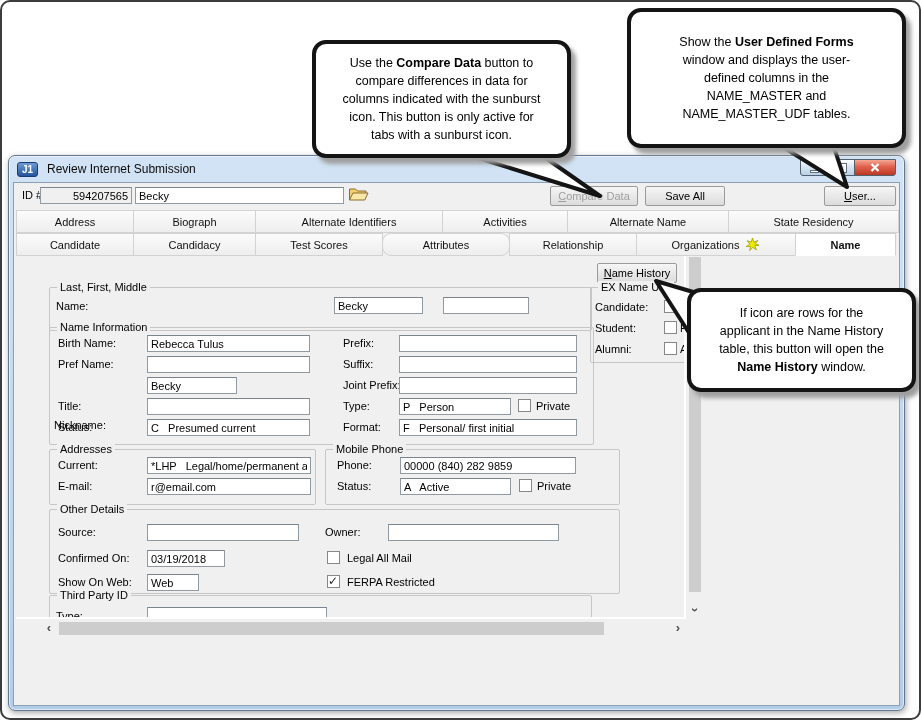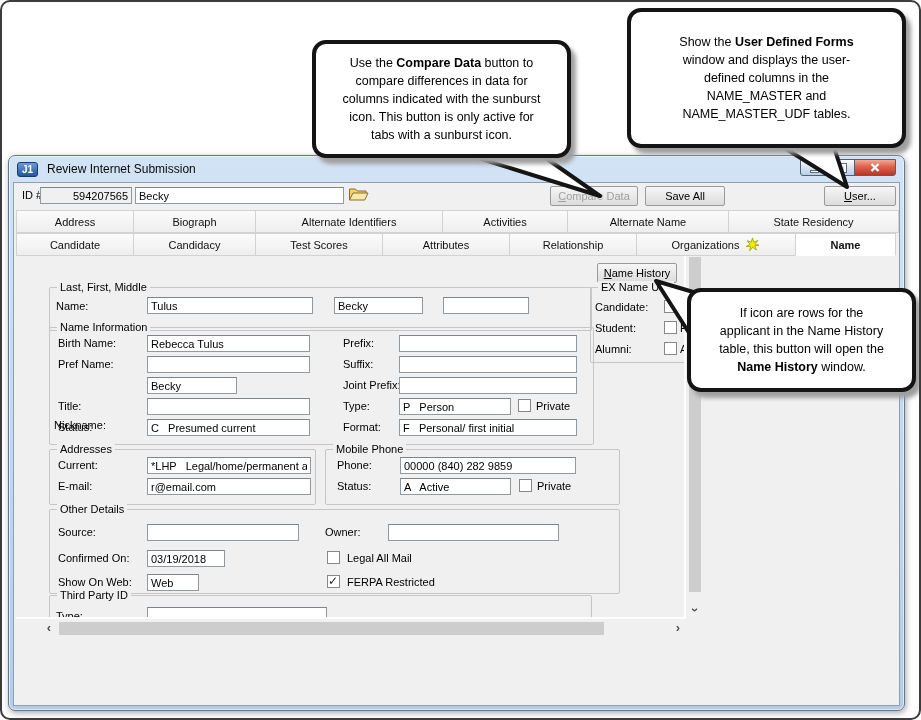--- a/index.html
+++ b/index.html
@@ -134,38 +134,37 @@
         <div class="tab" style="width:123px;">Biograph</div>
         <div class="tab" style="width:188px;">Alternate Identifiers</div>
         <div class="tab" style="width:126px;">Activities</div>
         <div class="tab" style="width:162px;">Alternate Name</div>
         <div class="tab" style="width:171px;">State Residency</div>
       </div>
       <div class="tabrow">
         <div class="tab" style="width:118px;">Candidate</div>
         <div class="tab" style="width:123px;">Candidacy</div>
         <div class="tab" style="width:128px;">Test Scores</div>
-        <div class="tab" style="width:128px;">Attributes</div>
+        <div class="tab" style="width:128px;border-radius:9px;">Attributes</div>
         <div class="tab" style="width:128px;">Relationship</div>
         <div class="tab" style="width:160px;">
           <span>Organizations</span>
           <svg width="15" height="15" viewBox="0 0 16 16">
             <path d="M8 1 L9.5 5.6 L13.8 3.6 L10.8 7.2 L15 8.8 L10.4 9.2 L12.2 13.8 L8.2 11 L5 14.6 L5.8 10 L1.2 10.2 L5.2 7.6 L2.2 4 L6.6 5.4 Z" fill="#eded00" stroke="#9a9a00" stroke-width="0.8"></path>
           </svg>
         </div>
         <div class="tab active" style="width:101px;">Name</div>
       </div>
     </div>
 
     <div class="region">
 
       <div class="grp" style="left:33px;top:31px;width:543px;height:44px;">
         <div class="legend">Last, First, Middle</div>
         <div class="lbl" style="left:6px;top:12px;">Name:</div>
-        <input class="tb" style="left: 97px; top: 9px; width: 166px;" value="Tulus">
         <input class="tb" style="left: 284px; top: 9px; width: 89px;" value="Becky">
         <input class="tb" style="left: 393px; top: 9px; width: 86px;" value="">
       </div>
 
       <div class="grp" style="left:33px;top:71px;width:545px;height:118px;">
         <div class="legend">Name Information</div>
         <div class="lbl" style="left:8px;top:9px;">Birth Name:</div>
         <input class="tb" style="left: 97px; top: 7px; width: 163px;" value="Rebecca Tulus">
         <div class="lbl" style="left:8px;top:30px;">Pref Name:</div>
         <input class="tb" style="left: 97px; top: 28px; width: 163px;" value="">

